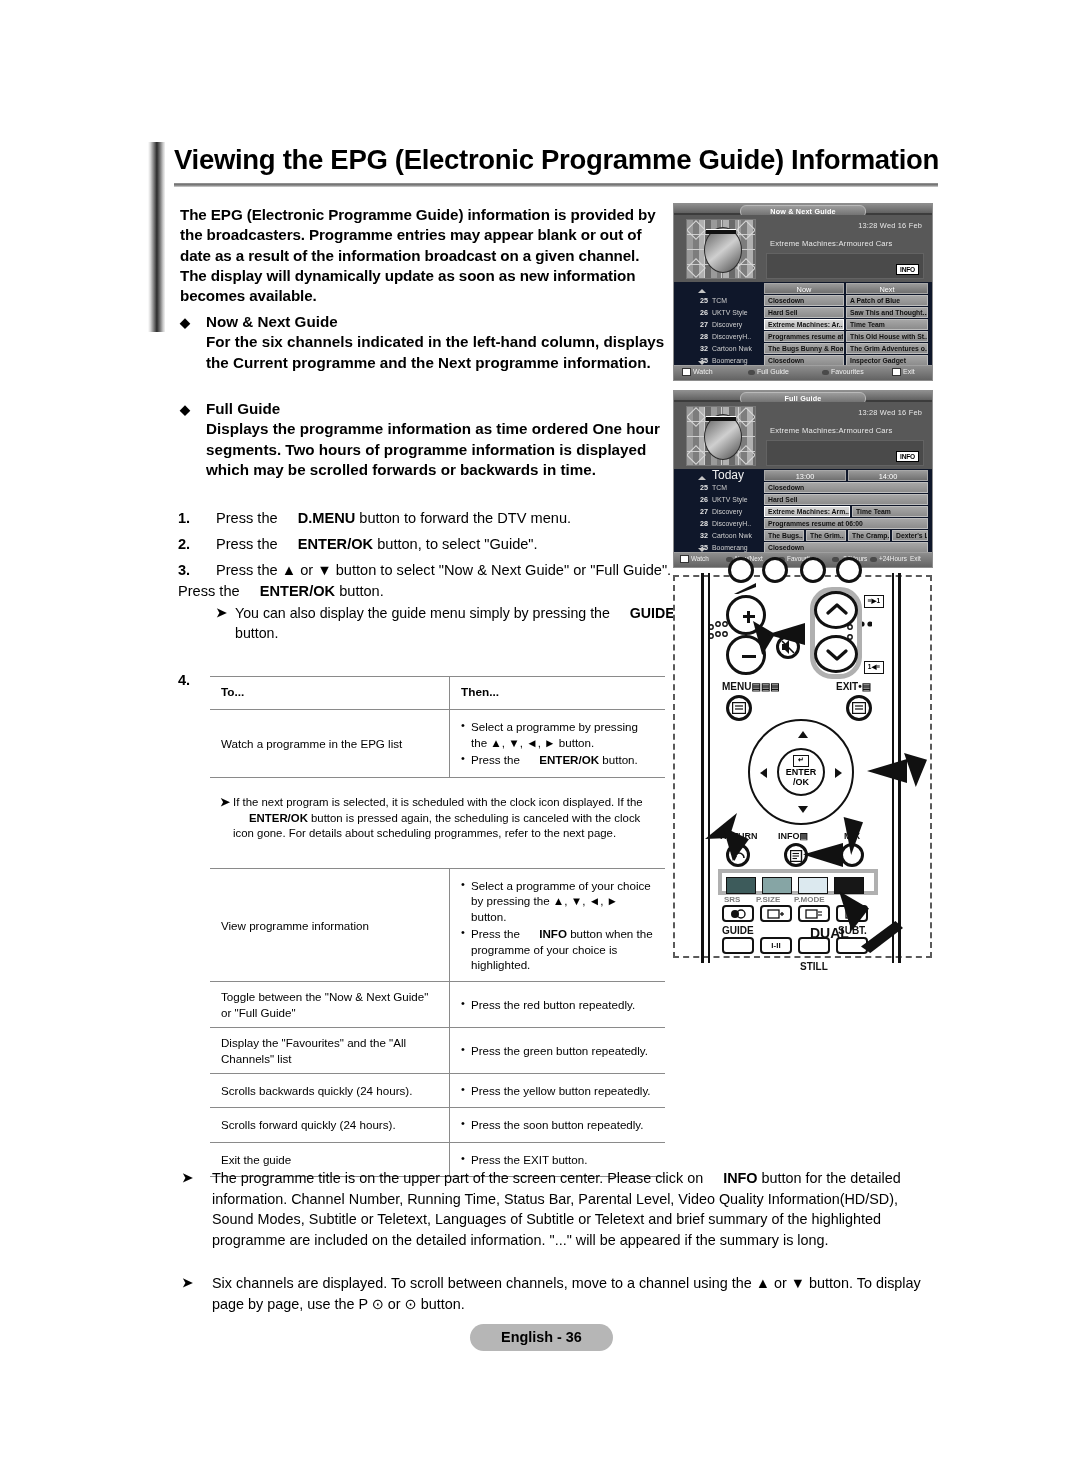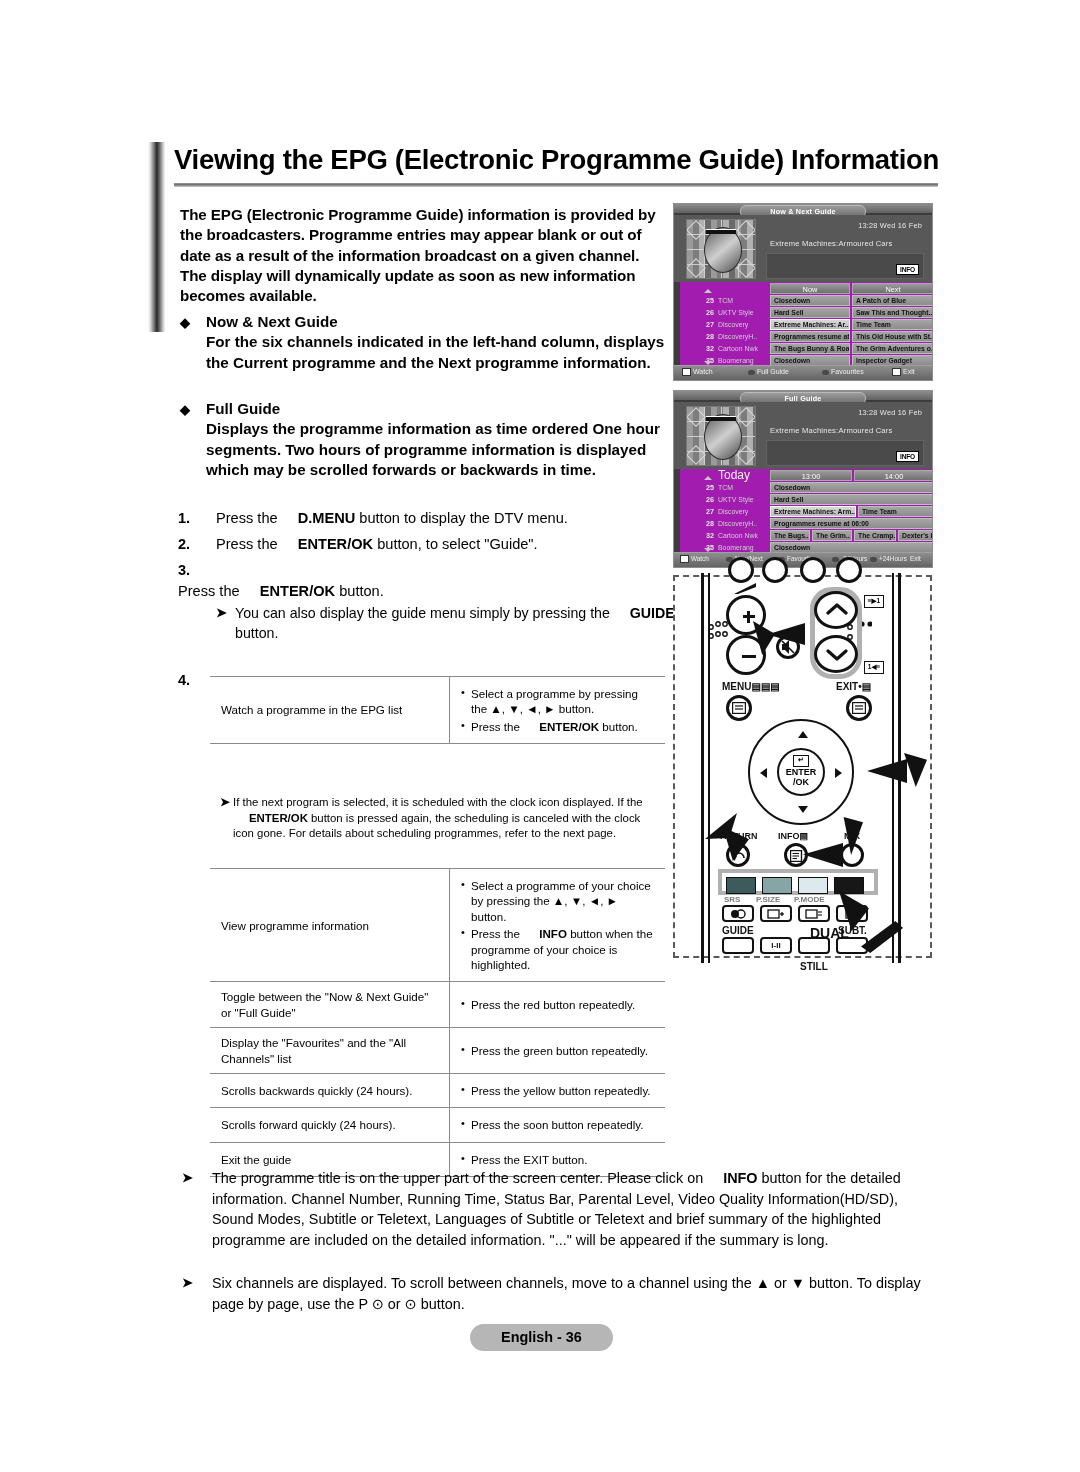--- a/index.html
+++ b/index.html
@@ -354,23 +354,22 @@
     padding: 1px 3px;
     border: 1px solid #000;
     letter-spacing: -0.2px;
   }
 
   .tv-grid {
     position: absolute;
     left: 0; right: 0;
     top: 78px;
     bottom: 14px;
-    background: #a21caf;
+    background: #0f172a;
     font-size: 6.9px;
-    margin-left: 6px;
   }
   .gridhdr {
     position: absolute;
     left: 0; right: 0; top: 0;
     height: 13px;
   }
   .gridhdr .cellA, .gridhdr .cellB {
     position: absolute;
     top: 1px;
     height: 11px;
@@ -601,44 +600,48 @@
   </div>
 
   <div class="bullet-block" id="bullet2">
     <span class="dia">◆</span>
     <div class="bhead">Full Guide</div>
     <div class="bbody">Displays the programme information as time ordered One hour segments. Two hours of programme information is displayed which may be scrolled forwards or backwards in time.</div>
   </div>
 
   <div class="step" id="step1">
     <span class="num">1.</span>
-    <span class="stxt"><span>Press the </span><b>D.MENU</b><span> button to display the DTV menu.</span></span>
+    <span class="stxt"><span>Press the </span><b>D.MENU</b><span> button to forward the DTV menu.</span></span>
   </div>
 
   <div class="step" id="step2">
     <span class="num">2.</span>
     <span class="stxt"><span>Press the </span><b>ENTER/OK</b><span> button, to select "Guide".</span></span>
   </div>
 
   <div class="step" id="step3">
     <span class="num">3.</span>
     <span class="stxt">
-      <br>
+      <span>Press the ▲ or ▼ button to select "Now &amp; Next Guide" or "Full Guide".</span><br>
       <span>Press the </span><b>ENTER/OK</b><span> button.</span>
     </span>
     <div class="substep">
       <span class="arrow">➤</span>
       <span class="stxt2"><span>You can also display the guide menu simply by pressing the </span><b>GUIDE</b><span> button.</span></span>
     </div>
   </div>
 
   <div class="step4num">4.</div>
 
   <table class="tbl">
     <tbody>
+        <tr class="hdr">
+      <td class="left-c">To...</td>
+      <td>Then...</td>
+    </tr>
     <tr>
       <td class="left-c">Watch a programme in the EPG list</td>
       <td>
         <span class="bl"><span>Select a programme by pressing the ▲, ▼, ◄, ► button.</span><b></b><span></span></span>
         <span class="bl"><span>Press the </span><b>ENTER/OK</b><span> button.</span></span>
       </td>
     </tr>
   </tbody>
     </table>
 

